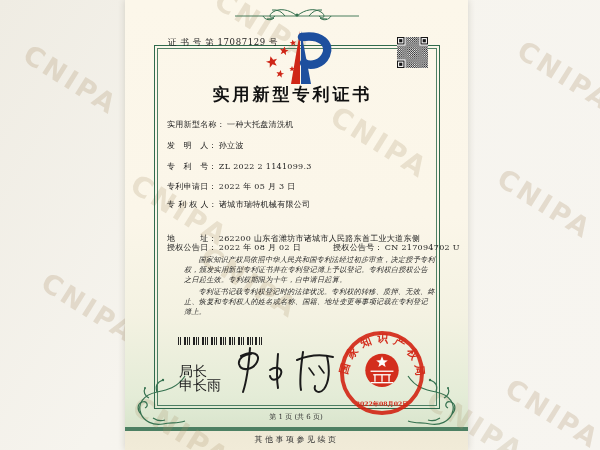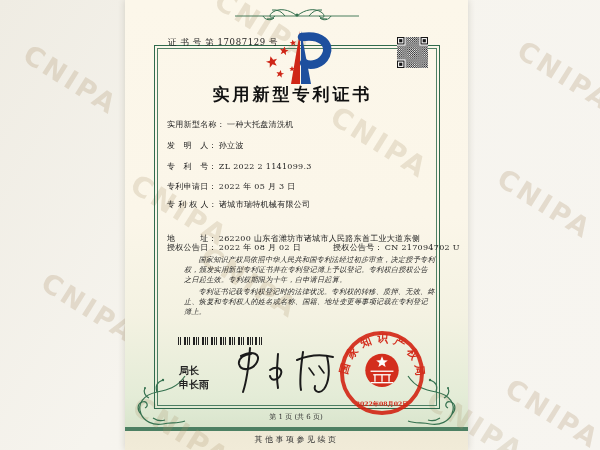--- a/index.html
+++ b/index.html
@@ -26,21 +26,21 @@
   .frow{position:absolute;left:42px;font-size:8px;line-height:10px;color:#1e1e1e;
     letter-spacing:0.3px;white-space:nowrap;}
   .frow .lab{margin-right:2px;}
   .grant2{margin-left:32px;}
   .paras{position:absolute;left:42px;top:255px;width:268px;font-size:7.2px;
     line-height:1.38;color:#2b2b2b;font-style:italic;letter-spacing:0.2px;}
   .paras p{margin:0 0 2px 17px;text-indent:2em;}
   .barcode{position:absolute;left:53px;top:337px;width:85px;height:8px;
     background:repeating-linear-gradient(90deg,#222 0 1px,transparent 1px 2px,
       #222 2px 3px,transparent 3px 5.5px,#222 5.5px 7.5px,transparent 7.5px 9px);}
-  .director{position:absolute;left:54px;top:364px;font-size:10px;font-weight:700;
+  .director{position:absolute;left:54px;top:364px;font-size:14px;font-weight:400;
     color:#222;line-height:14px;}
   .signature{position:absolute;left:98px;top:342px;width:115px;height:58px;}
   .seal{position:absolute;left:213px;top:329px;width:88px;height:88px;opacity:0.93;}
   .page-num{position:absolute;left:29px;top:412px;width:284px;text-align:center;
     font-size:7px;color:#333;}
   .footer-note{position:absolute;left:0;top:434px;width:343px;text-align:center;
     font-size:8px;letter-spacing:2.5px;color:#333;}
   .top-orn{position:absolute;left:110px;top:7px;width:124px;height:16px;}
   .corner{position:absolute;width:54px;height:54px;top:374px;}
   .corner.bl{left:8px;}

